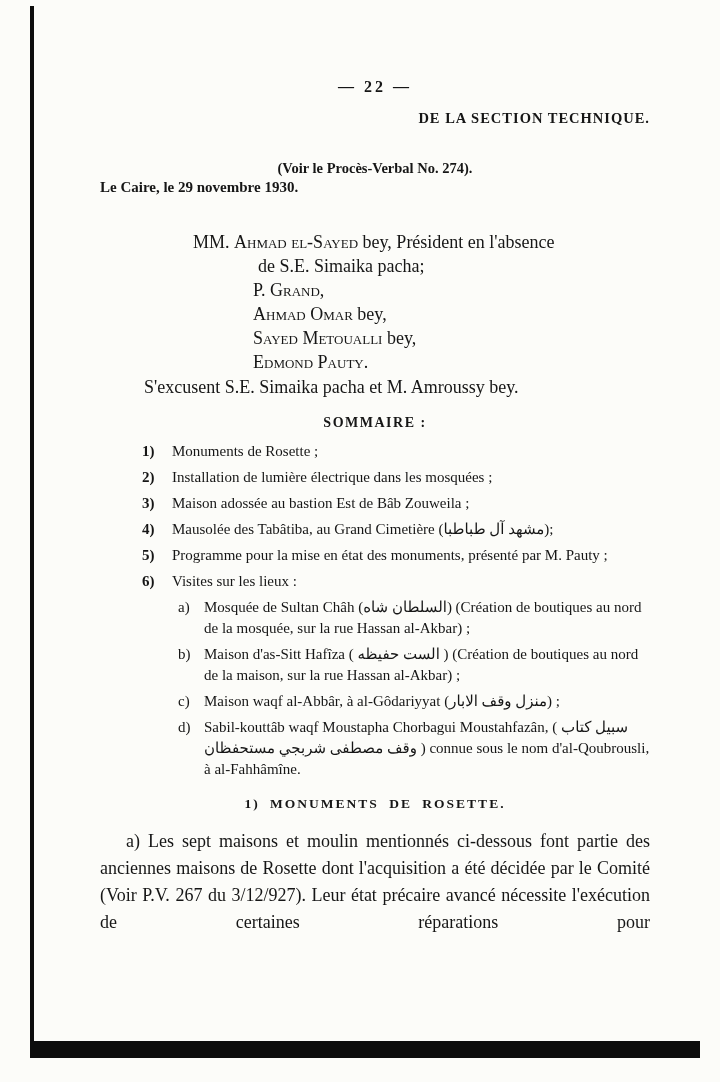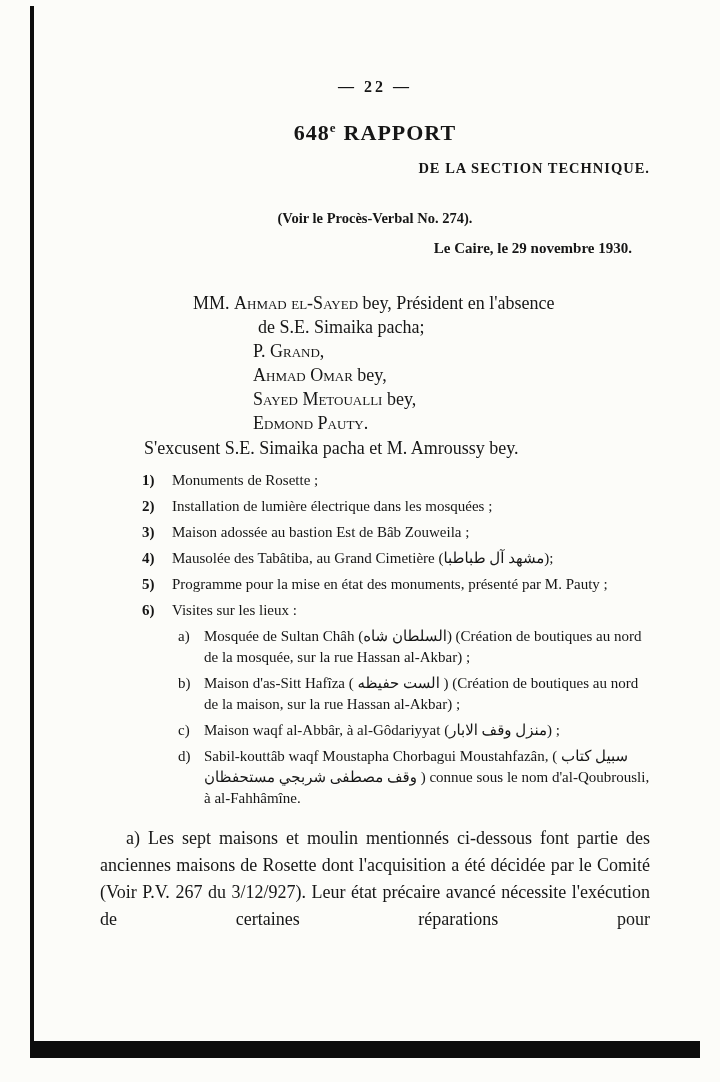--- a/index.html
+++ b/index.html
@@ -64,22 +64,21 @@
     font-weight: bold;
     letter-spacing: 1px;
   }
   .reference {
     margin-top: 33px;
     text-align: center;
     font-size: 14.5px;
     font-weight: bold;
   }
   .dateline {
-    margin-top: 13px;
-    text-align: right;
+    margin-top: 2px;
     padding-right: 18px;
     font-size: 15px;
     font-weight: bold;
   }
   .attendees {
     margin-top: 34px;
     font-size: 18px;
     line-height: 24px;
   }
   .sc { font-variant: small-caps; margin-top: 8px; }
@@ -134,41 +133,41 @@
 
 <div class="page">
 
   <div class="scan-edge-left"></div>
   <div class="scan-edge-bottom"></div>
 
   <div class="content">
 
     <div class="page-number">— 22 —</div>
 
-    <div class="report-title"><span>648</span><sup>e</sup><span class="word">RAPPORT</span></div>
 
     <div class="subtitle">DE LA SECTION TECHNIQUE.</div>
 
     <div class="reference">(Voir le Procès-Verbal No. 274).</div>
 
     <div class="dateline">Le Caire, le 29 novembre 1930.</div>
 
     <div class="attendees">
       <div class="attendee-president">
         <span>MM.</span>
         <span class="sc">Ahmad el-Sayed</span><span> bey, Président en l'absence</span>
       </div>
       <div class="attendee-continuation">de S.E. Simaika pacha;</div>
       <div class="attendee-member"><span class="sc">P. Grand,</span><span></span></div>
       <div class="attendee-member"><span class="sc">Ahmad Omar</span><span> bey,</span></div>
       <div class="attendee-member"><span class="sc">Sayed Metoualli</span><span> bey,</span></div>
       <div class="attendee-member"><span class="sc">Edmond Pauty.</span><span></span></div>
       <div class="attendee-excuses">S'excusent S.E. Simaika pacha et M. Amroussy bey.</div>
     </div>
 
+    <div class="sommaire-title">SOMMAIRE :</div>
 
     <div class="sommaire">
       <div class="som-item">
           <span class="som-num">1)</span>
           <span class="som-text">Monuments de Rosette ;</span>
         </div>
       <div class="som-item">
           <span class="som-num">2)</span>
           <span class="som-text">Installation de lumière électrique dans les mosquées ;</span>
         </div>
@@ -200,17 +199,18 @@
       <div class="som-item som-sub">
           <span class="som-num">c)</span>
           <span class="som-text">Maison waqf al-Abbâr, à al-Gôdariyyat (منزل وقف الابار) ;</span>
         </div>
       <div class="som-item som-sub">
           <span class="som-num">d)</span>
           <span class="som-text">Sabil-kouttâb waqf Moustapha Chorbagui Moustahfazân, ( سبيل كتاب وقف مصطفى شربجي مستحفظان ) connue sous le nom d'al-Qoubrousli, à al-Fahhâmîne.</span>
         </div>
     </div>
 
+    <div class="section-heading">1) MONUMENTS DE ROSETTE.</div>
 
     <div class="body-paragraph">a)  Les sept maisons et moulin mentionnés ci-dessous font partie des anciennes maisons de Rosette dont l'acquisition a été décidée par le Comité (Voir P.V. 267 du 3/12/927). Leur état précaire avancé nécessite l'exécution de certaines réparations pour</div>
 
   </div>
 </div>
 
 </body></html>

